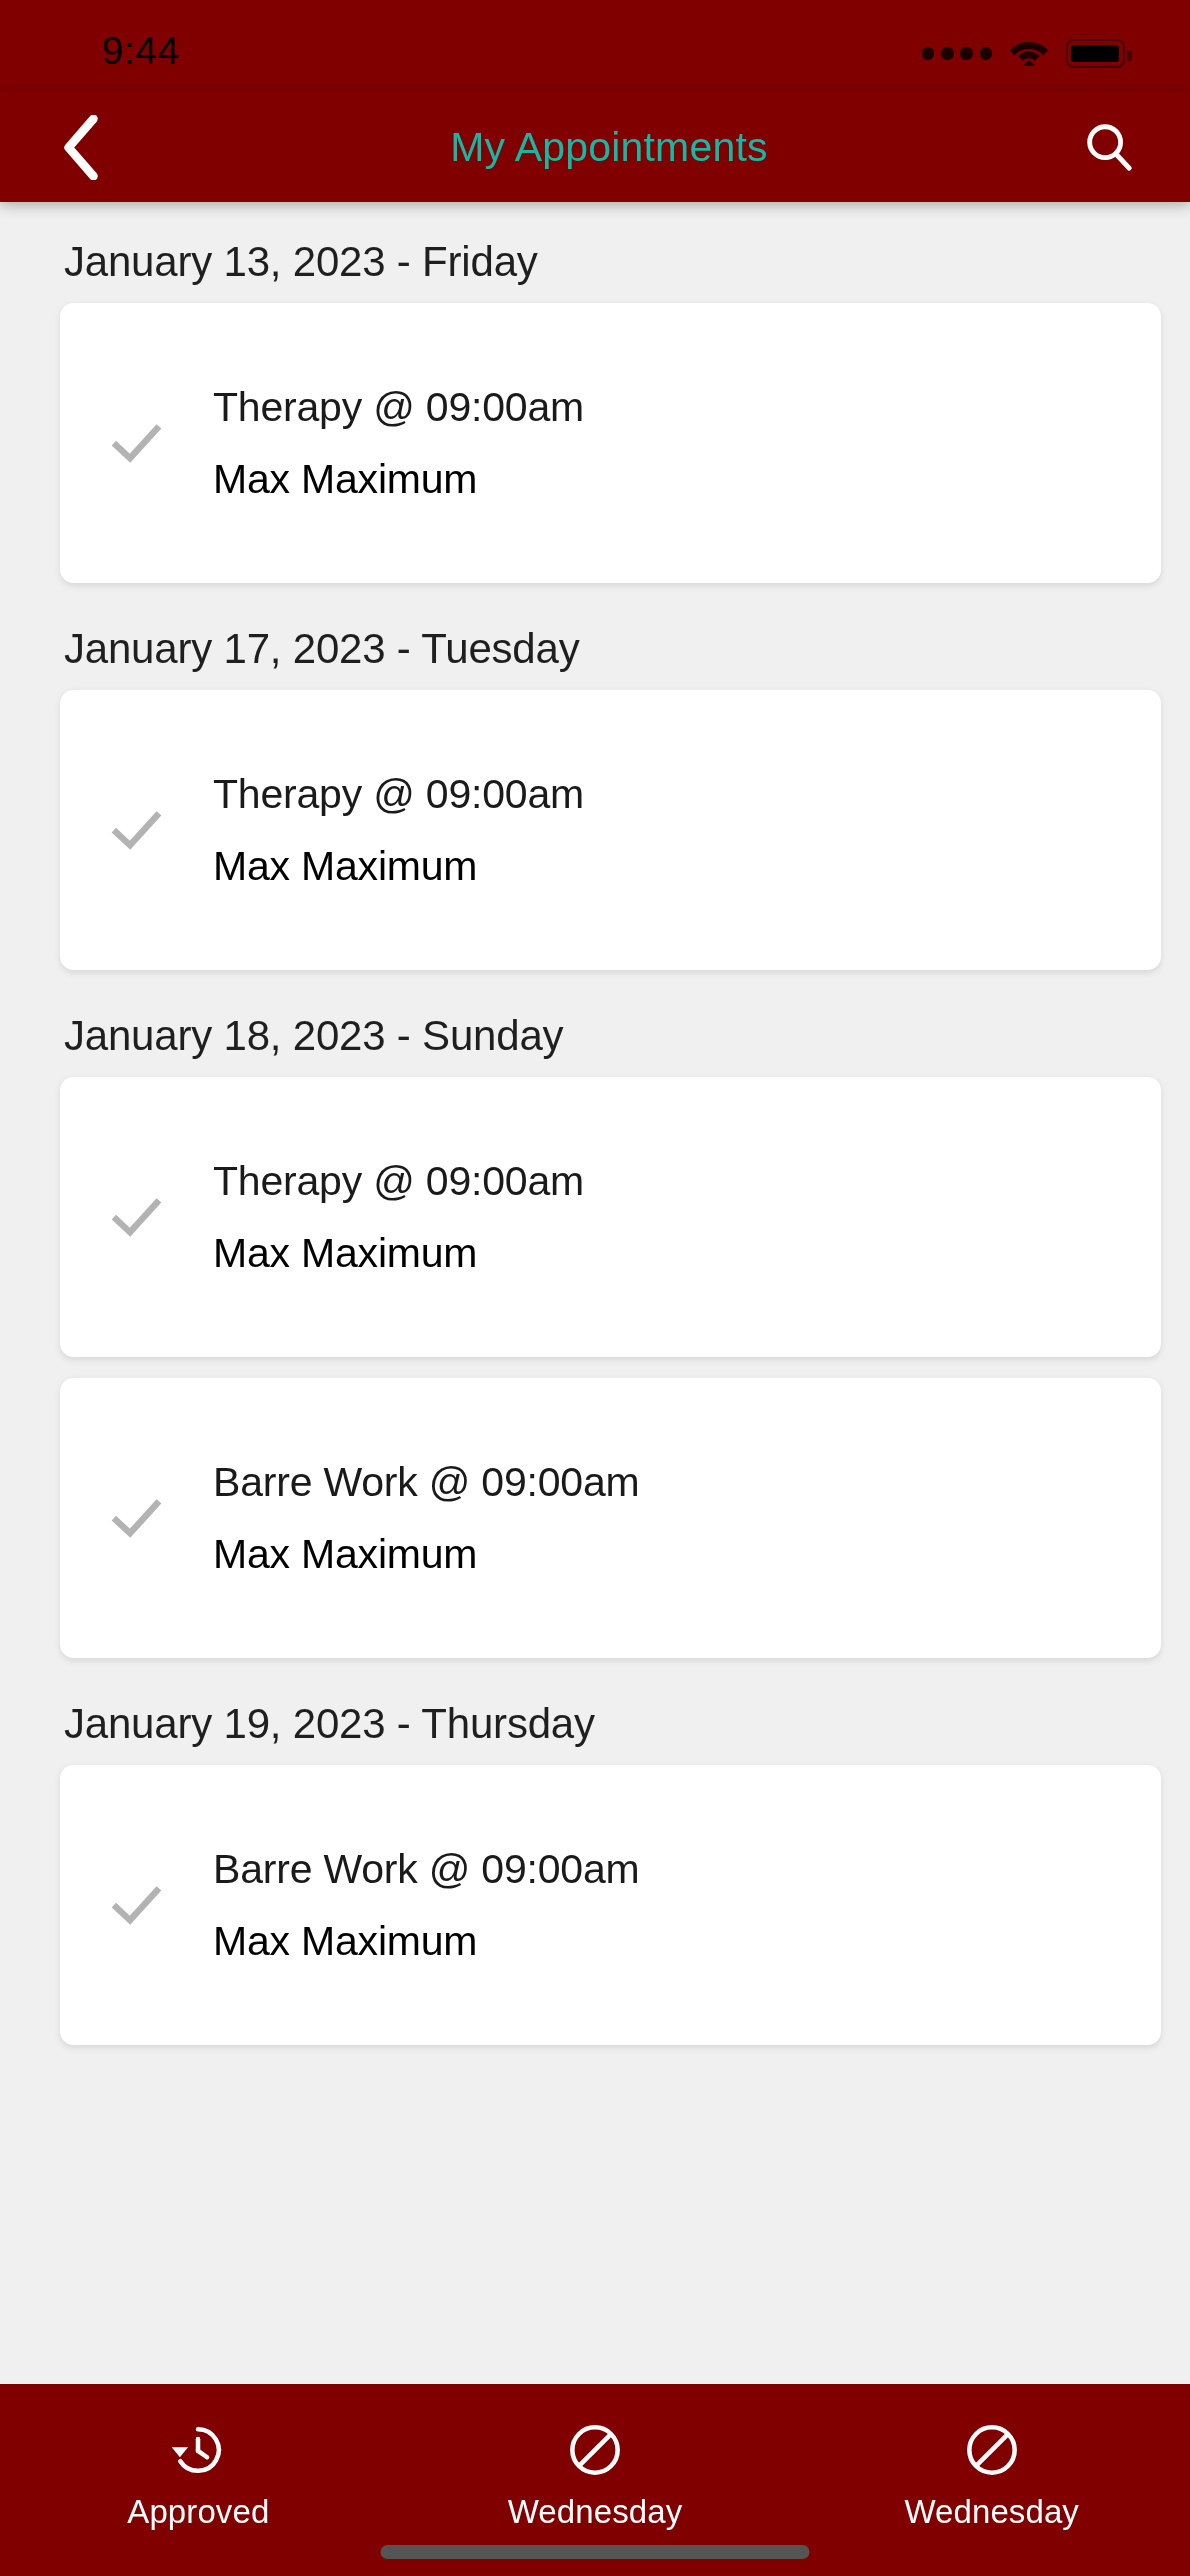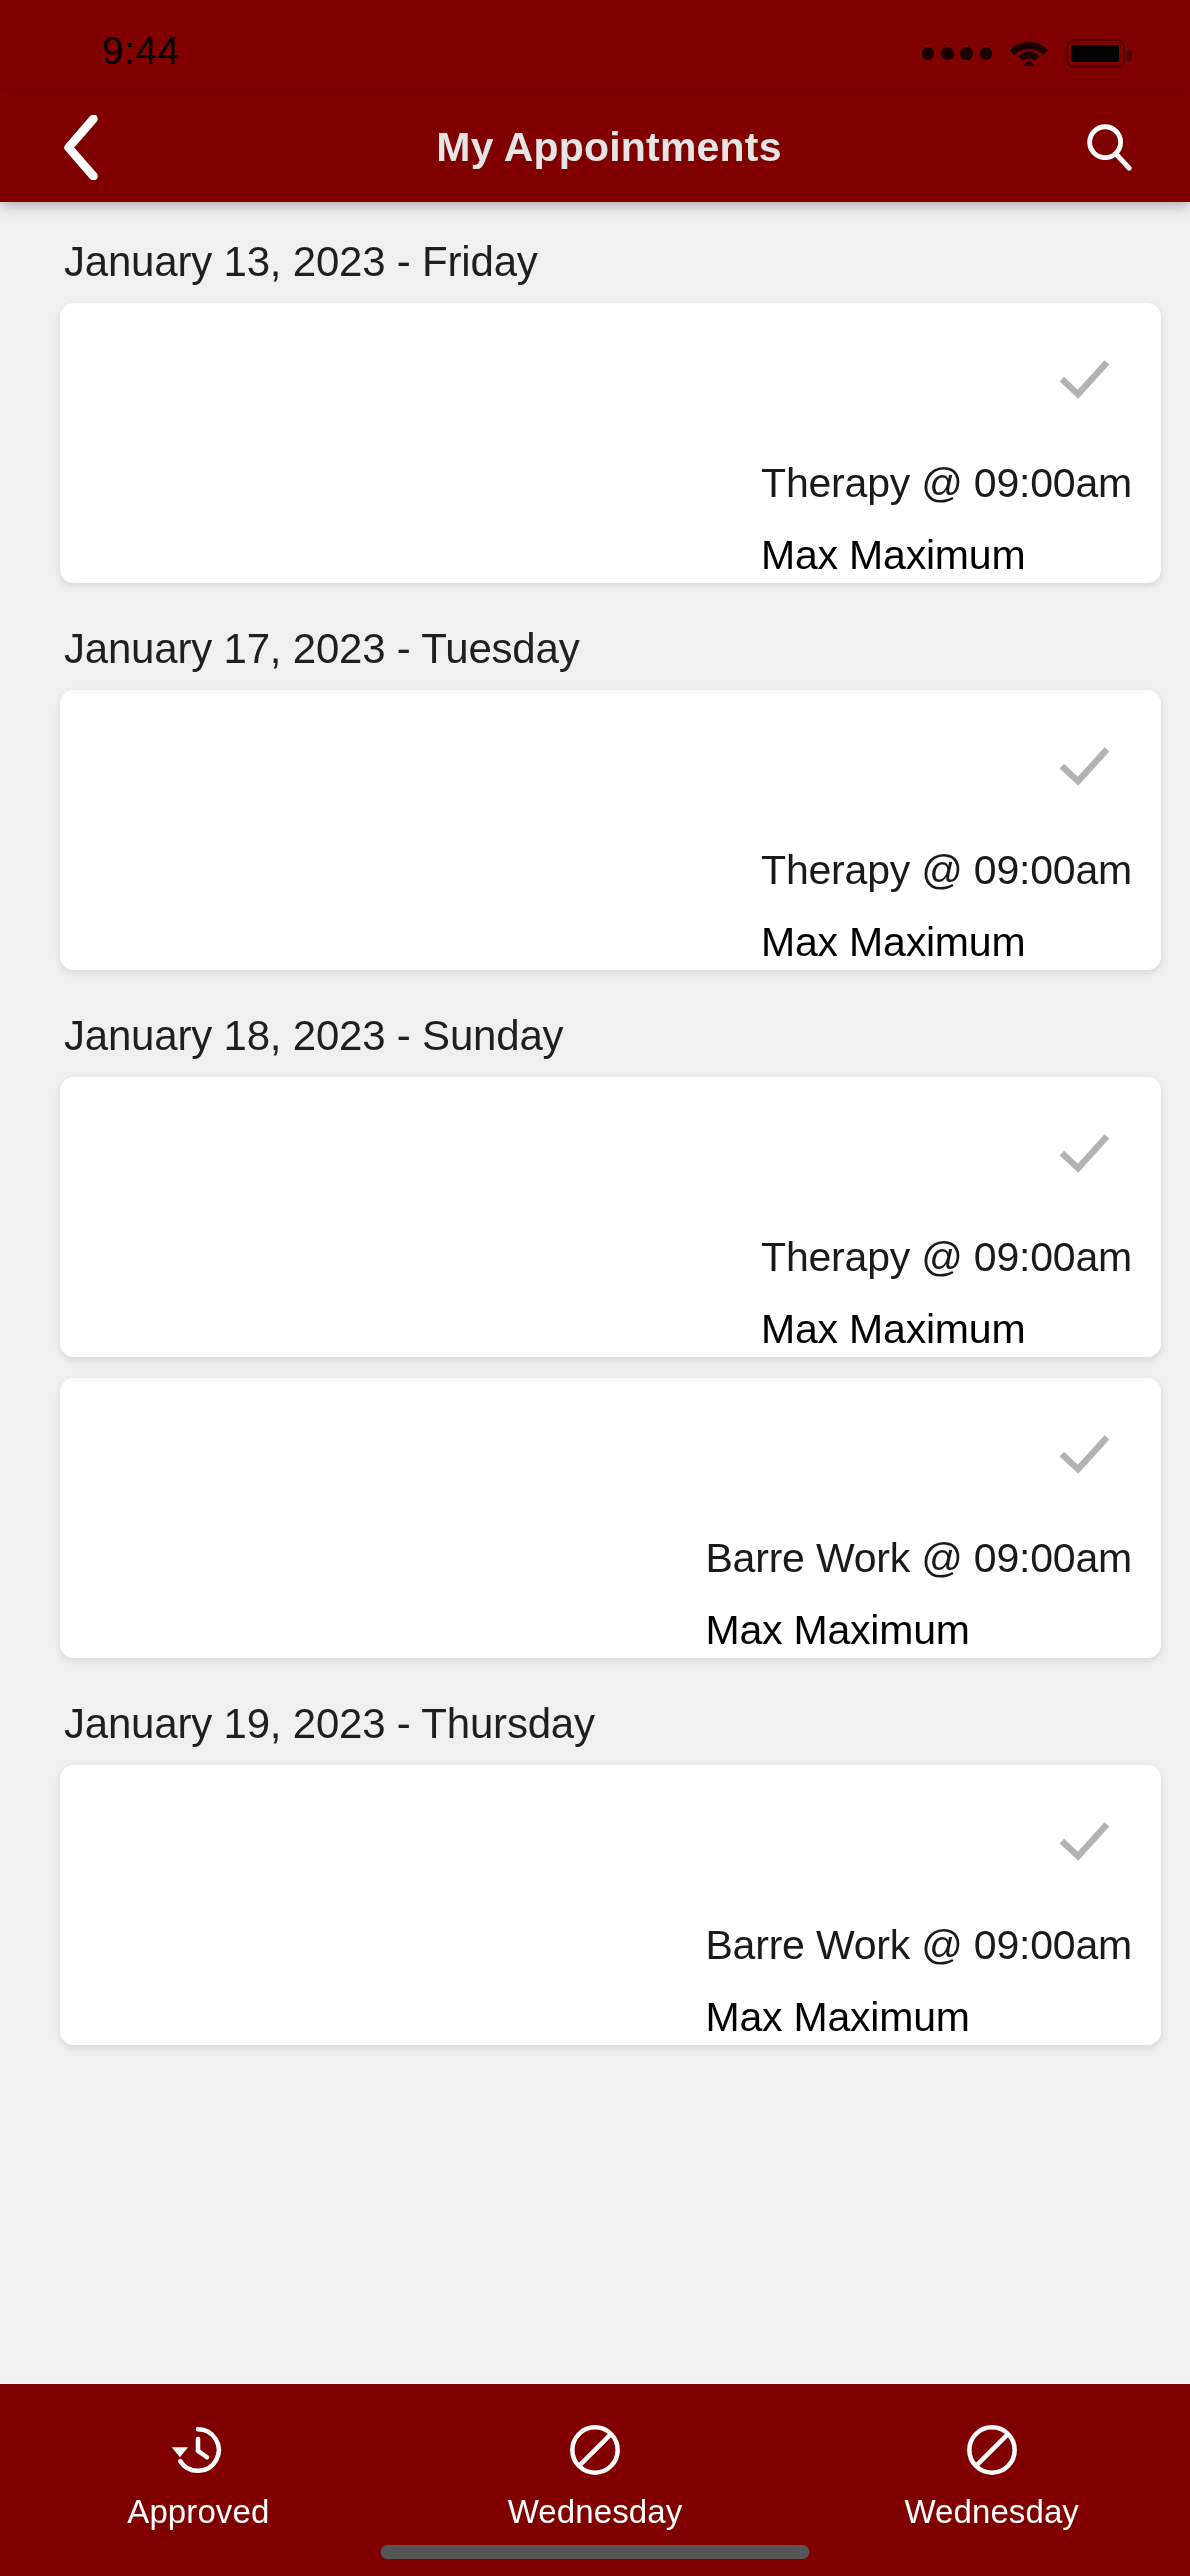--- a/index.html
+++ b/index.html
@@ -58,21 +58,21 @@
     box-shadow:0 3.8px 13.4px rgba(0,0,0,0.30);
     z-index:5;
   }
   .appbar-back {
     position:absolute; left:38px; top:50%; transform:translateY(-50%);
     width:86px; height:86px;
     display:flex; align-items:center; justify-content:center;
   }
   .appbar-title {
     width:100%; text-align:center;
-    color:#e5e5e5; font-size:41px; font-weight:700;
+    color:#14b8a6; font-size:41px; font-weight:400;
     letter-spacing:0.2px;
     padding-left:28px;
   }
   .appbar-search {
     position:absolute; right:38px; top:50%; transform:translateY(-50%);
     width:86px; height:86px;
     display:flex; align-items:center; justify-content:center;
   }
 
   
@@ -88,23 +88,22 @@
     font-size:42px; color:#1f1f1f; font-weight:400;
     padding:21px 33px 17px 33px;
     letter-spacing:-0.2px;
   }
   .card {
     margin:0 29px 21px 29px;
     background:#ffffff;
     border-radius:13.4px;
     box-shadow:0 2.9px 6.7px rgba(0,0,0,0.10);
     min-height:280px;
-    display:flex; align-items:flex-end;
+    display:flex; align-items:center;
     padding:0 0 0 0;
-    flex-direction:column;
   }
   .card-check {
     width:153px;
     flex:0 0 153px;
     display:flex; align-items:center; justify-content:center;
   }
   .card-body {
     flex:1 1 auto;
     padding-right:29px;
     display:flex; flex-direction:column; justify-content:center;

